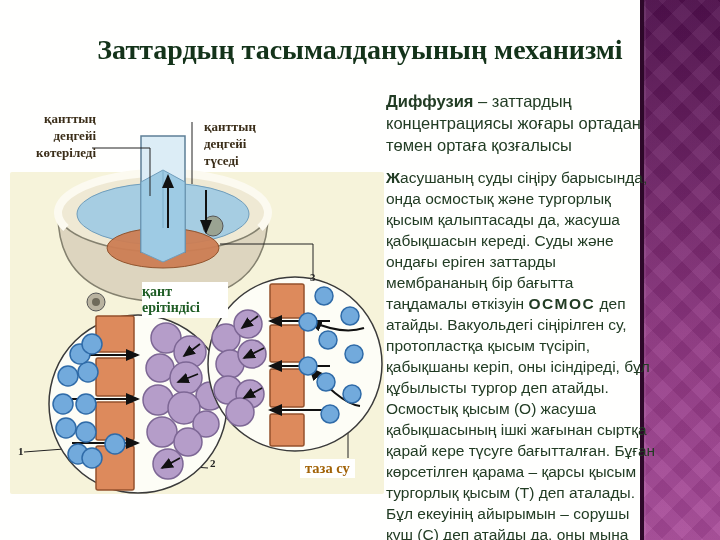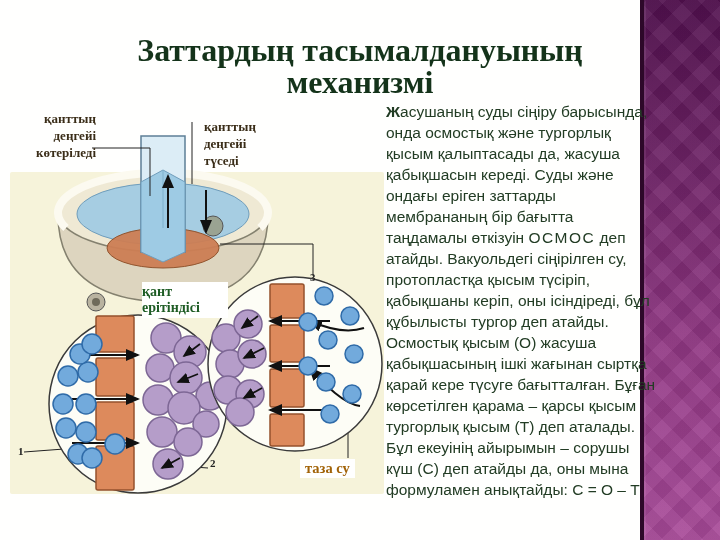--- a/index.html
+++ b/index.html
@@ -9,21 +9,21 @@
   
   .purple-band{position:absolute;top:0;right:0;width:76px;height:540px;z-index:1;
     border-left:4px solid #2d0829;
     background:
       repeating-linear-gradient(45deg, rgba(255,255,255,0.045) 0 14px, rgba(0,0,0,0.045) 14px 28px),
       repeating-linear-gradient(-45deg, rgba(255,255,255,0.045) 0 14px, rgba(0,0,0,0.045) 14px 28px),
       linear-gradient(180deg,#51104e 0%,#6f2367 32%,#8f3682 62%,#a84a99 100%);
     box-shadow: inset 2px 0 0 rgba(255,255,255,0.07);}
 
   .title{position:absolute;top:34px;left:88px;width:544px;z-index:4;text-align:center;
-    font-family:"Liberation Serif",serif;font-weight:bold;font-size:32px;line-height:32px;
+    font-family:"Liberation Serif",serif;font-weight:bold;font-size:28px;line-height:32px;
     color:#14331a;}
 
   
   .diagram{position:absolute;left:8px;top:106px;width:380px;height:392px;z-index:2;}
   .diagram svg{position:absolute;left:0;top:0;}
   .dlabel{position:absolute;font-family:"Liberation Serif",serif;font-weight:bold;
     white-space:pre-line;z-index:3;}
   .lbl-rises{left:2px;top:4px;width:86px;text-align:right;font-size:13px;line-height:17px;color:#3a2d18;}
   .lbl-falls{left:196px;top:12px;width:80px;text-align:left;font-size:13px;line-height:17px;color:#3a2d18;}
   .lbl-solution{left:134px;top:176px;width:86px;text-align:left;font-size:14px;line-height:16px;
@@ -32,21 +32,21 @@
   .marker{position:absolute;font-family:"Liberation Serif",serif;font-weight:bold;font-size:11px;color:#222;z-index:3;}
   .m1{left:10px;top:339px;} .m2{left:202px;top:351px;} .m3{left:302px;top:165px;}
 
   
   .text-col{position:absolute;left:386px;top:90px;width:272px;z-index:5;color:#223c24;}
   .text-col p{margin:0;}
   .p-def{font-size:16.5px;line-height:22px;}
   .p-def .term{font-weight:bold;}
   .p-main{margin-top:11px !important;font-size:15.5px;line-height:21px;}
   .lead-bold{font-weight:bold;}
-  .osmos{font-weight:normal;text-transform:uppercase;letter-spacing:1.5px;}
+  .osmos{font-weight:bold;text-transform:uppercase;letter-spacing:1.5px;}
 </style>
 </head>
 <body>
 
 <div class="slide">
 
   <div class="purple-band"></div>
 
   <div class="title">Заттардың тасымалдануының механизмі</div>
 
@@ -182,16 +182,17 @@
 түседі</div>
     <div class="dlabel lbl-solution">қант
 ерітіндісі</div>
     <div class="dlabel lbl-water">таза су</div>
     <div class="marker m1">1</div>
     <div class="marker m2">2</div>
     <div class="marker m3">3</div>
   </div>
 
   <div class="text-col">
+    <p class="p-def"><span class="term">Диффузия</span><span> – заттардың концентрациясы жоғары ортадан төмен ортаға қозғалысы</span></p>
     <p class="p-main"><span class="lead-bold">Ж</span><span>асушаның суды сіңіру барысында, онда осмостық және тургорлық қысым қалыптасады да, жасуша қабықшасын кереді. Суды және ондағы еріген заттарды мембрананың бір бағытта таңдамалы өткізуін </span><span class="osmos">осмос</span><span> деп атайды. Вакуольдегі сіңірілген су, протопластқа қысым түсіріп, қабықшаны керіп, оны ісіндіреді, бұл құбылысты тургор деп атайды. Осмостық қысым (О) жасуша қабықшасының ішкі жағынан сыртқа қарай кере түсуге бағытталған. Бұған көрсетілген қарама – қарсы қысым тургорлық қысым (Т) деп аталады. Бұл екеуінің айырымын – сорушы күш (С) деп атайды да, оны мына формуламен анықтайды: С = О – Т</span></p>
   </div>
 
 </div>
 
 </body></html>

